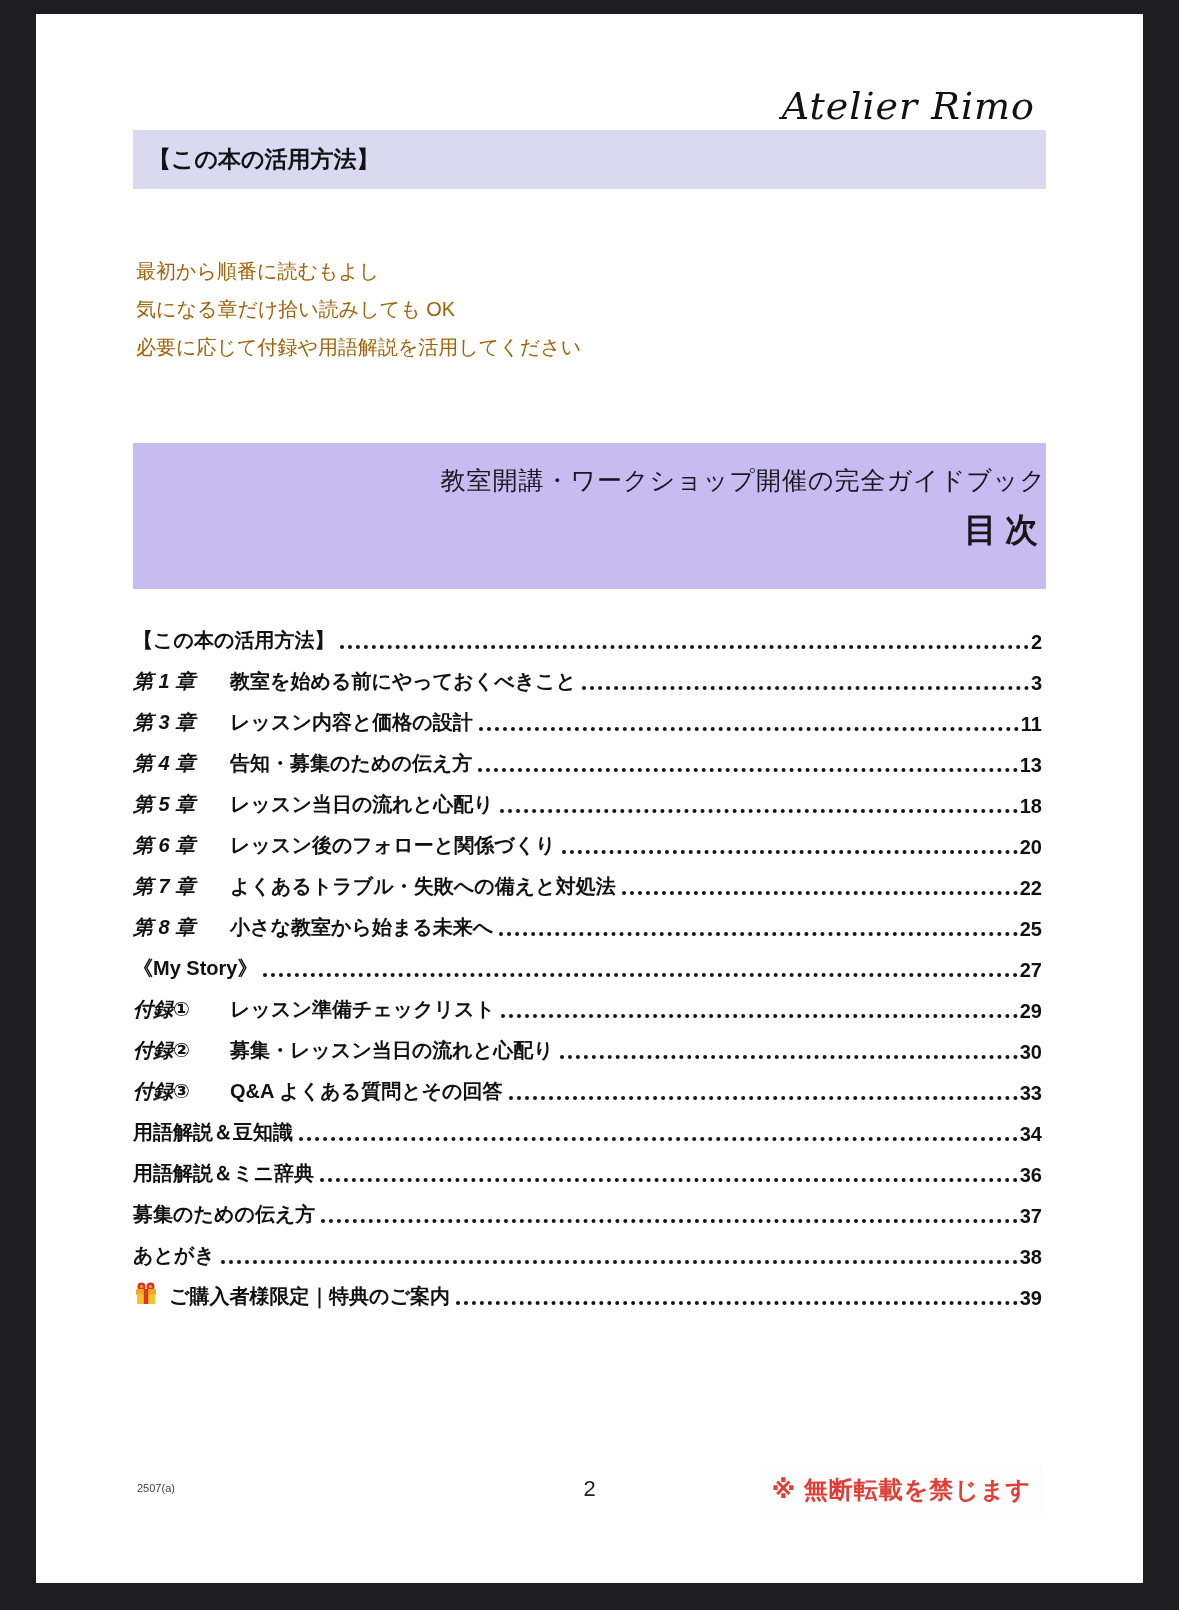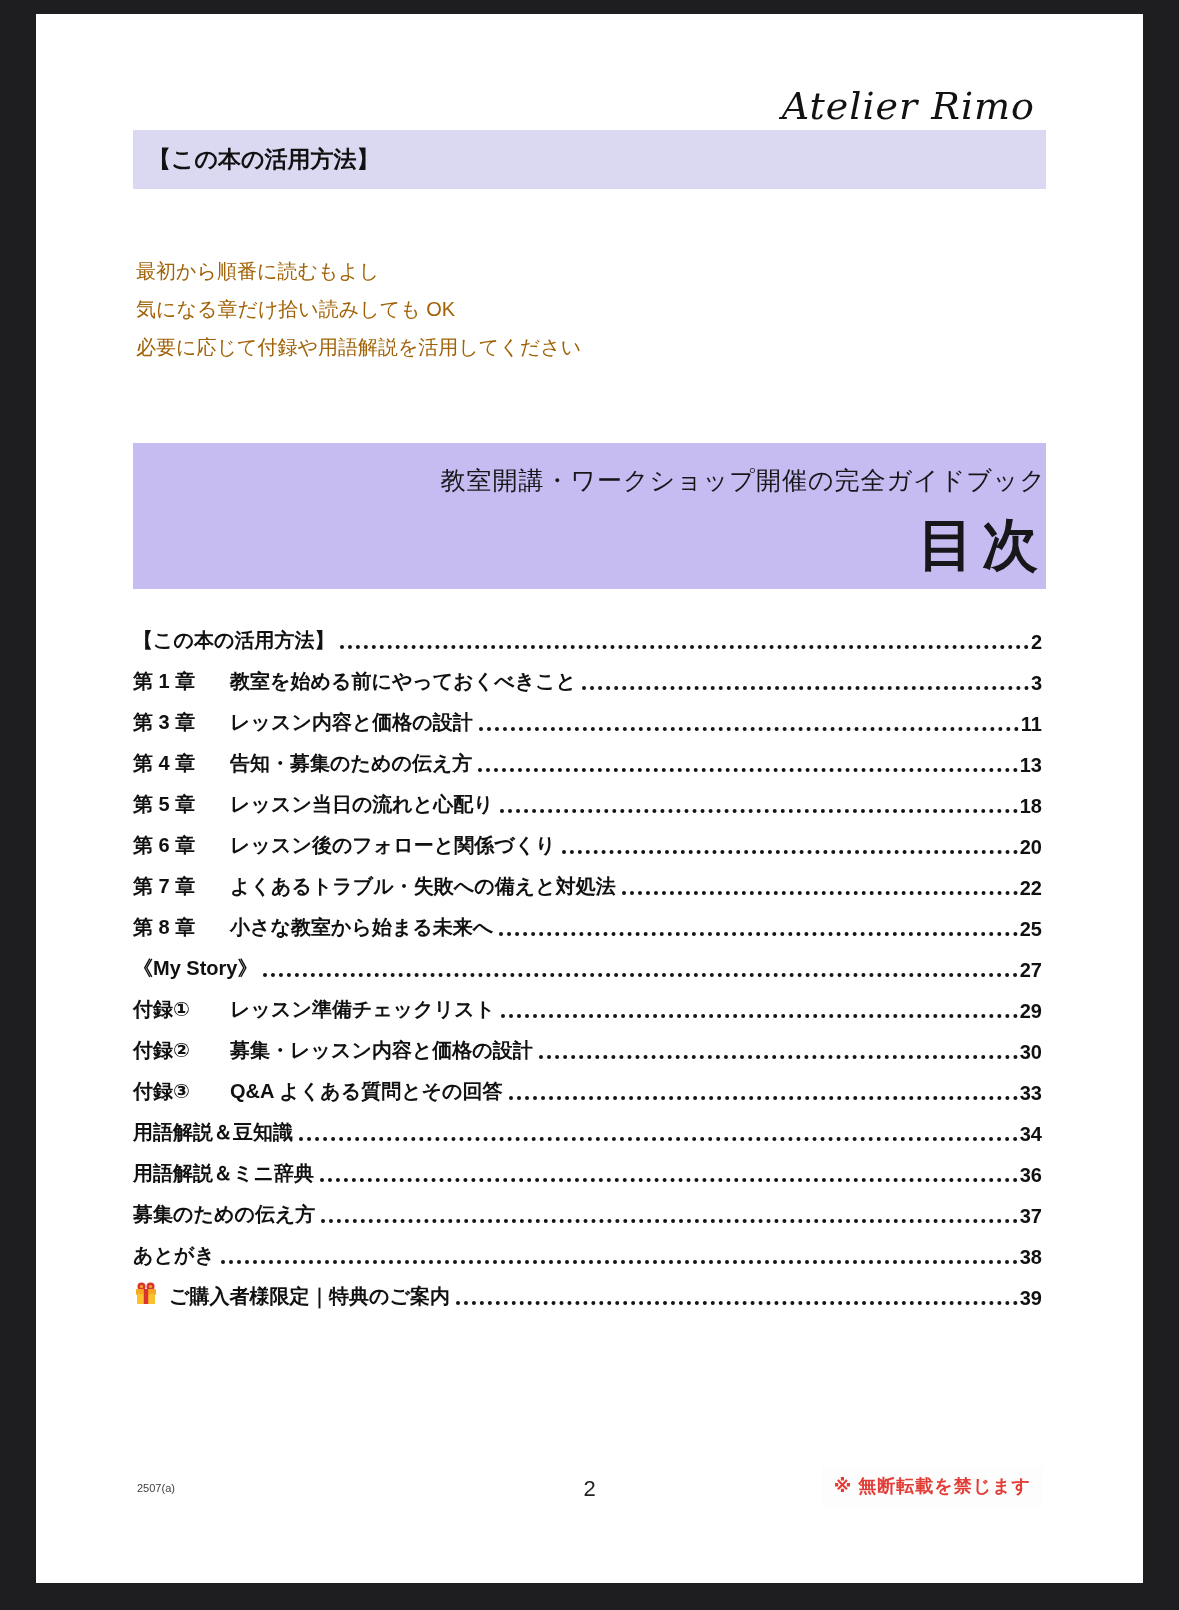--- a/index.html
+++ b/index.html
@@ -51,36 +51,36 @@
     text-align: right;
     color: #17171a;
   }
   .toc-header .subtitle {
     padding-top: 21px;
     font-size: 25px; font-weight: 500;
     letter-spacing: 1px;
   }
   .toc-header .main-title {
     margin-top: 11px;
-    font-size: 56px; font-weight: 600;
+    font-size: 33px; font-weight: 600;
     letter-spacing: 8px;
     margin-left: 18px;
   }
   .toc {
     position: absolute;
     left: 97px; top: 599px;
     width: 909px;
   }
   .toc-row {
     display: flex; align-items: flex-end;
     height: 41px;
     font-size: 20px; font-weight: bold;
     color: #111; white-space: nowrap;
   }
-  .toc-label { flex: 0 0 97px; }
+  .toc-label { flex: 0 0 97px; font-style: italic; }
   .toc-title { flex: 0 0 auto; }
   .leader {
     flex: 1 1 auto;
     min-width: 18px;
     border-bottom: 4px dotted #141414;
     margin: 0 2px 5px 6px;
   }
   .toc-page { flex: 0 0 auto; }
   .gift-icon {
     width: 26px; height: 26px;
@@ -96,21 +96,21 @@
     position: absolute;
     left: 0; right: 0; top: 1462px;
     text-align: center;
     font-size: 22px; color: #222;
   }
   .footer-note {
     position: absolute;
     right: 100px; top: 1452px;
     background: #fdfdfd;
     padding: 8px 12px;
-    font-size: 18px; font-weight: bold;
+    font-size: 24px; font-weight: bold;
     color: #e23c35;
     letter-spacing: 1px;
   }
 </style>
 </head>
 <body>
 
 <div class="page">
 
   <div class="brand">Atelier Rimo</div>
@@ -195,21 +195,21 @@
       <div class="toc-row">
 
     <span class="toc-label">付録①</span>
     <span class="toc-title">レッスン準備チェックリスト</span>
     <span class="leader"></span>
     <span class="toc-page">29</span>
   </div>
       <div class="toc-row">
 
     <span class="toc-label">付録②</span>
-    <span class="toc-title">募集・レッスン内容と価格の設計</span>
+    <span class="toc-title">募集・レッスン当日の流れと心配り</span>
     <span class="leader"></span>
     <span class="toc-page">30</span>
   </div>
       <div class="toc-row">
 
     <span class="toc-label">付録③</span>
     <span class="toc-title">Q&amp;A よくある質問とその回答</span>
     <span class="leader"></span>
     <span class="toc-page">33</span>
   </div>

